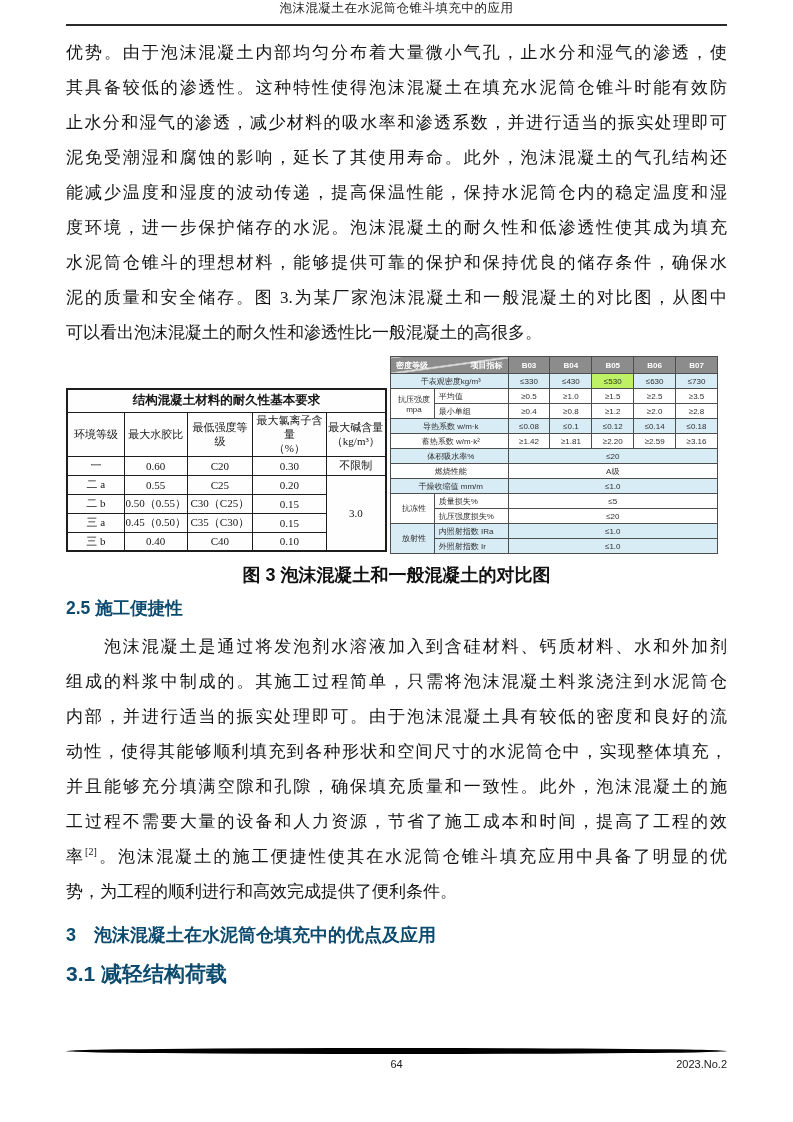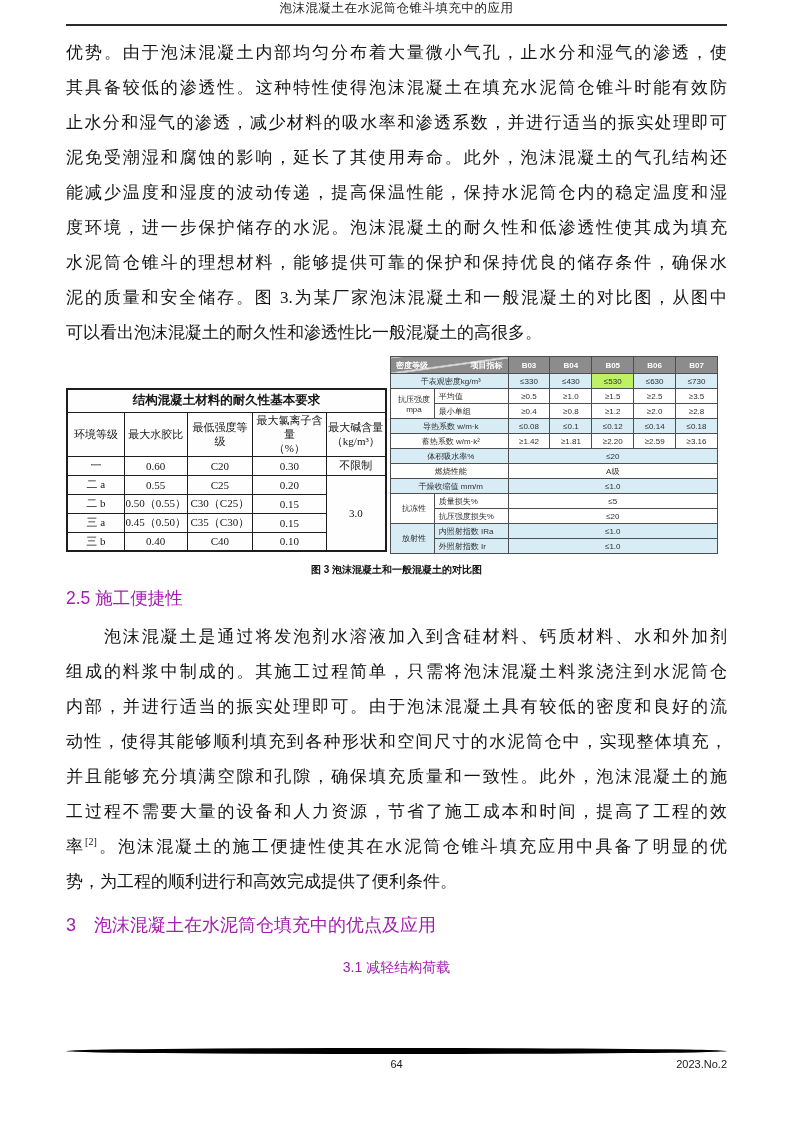--- a/index.html
+++ b/index.html
@@ -33,24 +33,24 @@
   .rtable th, .rtable td { border:1px solid #4e4e4e; text-align:center; vertical-align:middle; }
   .rtable th { height:17px; font-size:8px; font-weight:bold; color:#ffffff; }
   .rtable td { height:15px; font-size:8px; color:#2e2e2e; padding:0 1px; }
   .rtable td.lbl { text-align:center; padding-left:4px; }
   .rtable td.sub { text-align:left; padding-left:4px; }
   .corner { position:relative; }
   .corner-inner { display:flex; justify-content:space-between; padding:0 5px; }
   .corner-inner span:first-child { align-self:flex-start; }
   .corner-inner span:last-child { align-self:flex-end; }
 
-  .caption { margin-top:9px; text-align:center; font-family:"Liberation Sans","DejaVu Sans",sans-serif; font-weight:bold; font-size:10px; color:#111; }
-  .h2 { margin-top:9px; font-family:"Liberation Sans","DejaVu Sans",sans-serif; font-weight:normal; font-size:17.5px; color:#a21caf; }
+  .caption { margin-top:9px; text-align:center; font-family:"Liberation Sans","DejaVu Sans",sans-serif; font-weight:bold; font-size:18px; color:#111; }
+  .h2 { margin-top:9px; font-family:"Liberation Sans","DejaVu Sans",sans-serif; font-weight:bold; font-size:17.5px; color:#0c4a6e; }
   .h2.big { margin-top:14px; font-size:18px; }
-  .h2.sub3 { margin-top:22px; font-size:14px;text-align:center; }
+  .h2.sub3 { margin-top:13px; font-size:21px; }
 
   .footer-line { position:absolute; left:66px; width:661px; top:1048px; height:6px; background:#000; border-radius:50%; }
   .footer { position:absolute; left:66px; width:661px; top:1058px; font-family:"Liberation Sans","DejaVu Sans",sans-serif; font-size:11px; color:#1a1a1a; }
   .footer .pageno { position:absolute; left:0; right:0; text-align:center; }
   .footer .issue { position:absolute; right:0; }
 </style>
 </head>
 <body>
 
 <div class="page">

